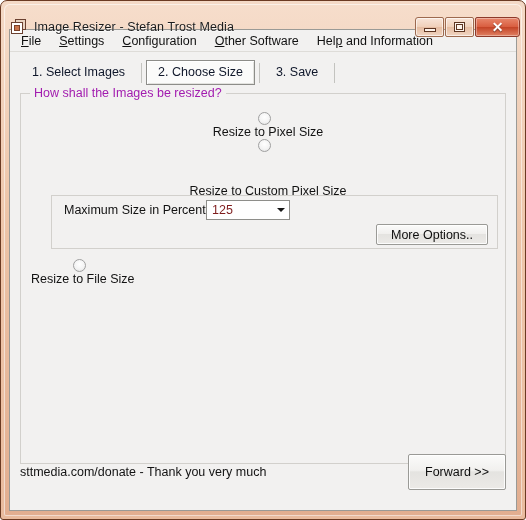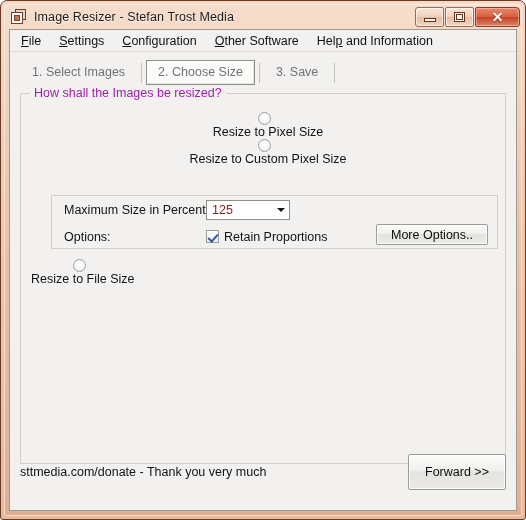--- a/index.html
+++ b/index.html
@@ -34,21 +34,21 @@
     border-radius: 6px 6px 2px 2px;
     background: linear-gradient(to bottom, #f6ddcb 0%, #edc5a9 40%, #e2ae90 100%);
     box-shadow: inset 0 0 0 1px rgba(255,255,255,0.55);
     pointer-events: none;
   }
 
   
   #titlebar {
     position: absolute;
     left: 4px;
-    top: 3px;
+    top: 13px;
     right: 4px;
     height: 25px;
     display: flex;
     align-items: center;
     z-index: 5;
     justify-content: space-between;
   }
   #app-icon {
     width: 16px;
     height: 16px;
@@ -182,21 +182,21 @@
   #tabstrip {
     position: relative;
     height: 28px;
     margin-top: 5px;
     padding-left: 10px;
     display: flex;
     align-items: flex-end;
   }
   .tab {
     font-size: 12.5px;
-    color: #737373;
+    color: #0f172a;
     padding: 4px 11px 5px 11px;
     box-sizing: border-box;
     white-space: nowrap;
     cursor: default;
     position: relative;
     background: transparent;
     border: 1px solid transparent;
   }
   .tab.selected {
     background: #fbfbfa;
@@ -457,39 +457,34 @@
     </div>
 
     <div id="groupbox">
       <div id="groupbox-legend">How shall the Images be resized?</div>
 
       <div class="row opt-row" style="margin-top:18px;">
         <span class="radio"></span>
         <span class="radio-label">Resize to Pixel Size</span>
       </div>
 
-      <div class="row opt-row" style="margin-top:3px;">
+      <div class="row opt-row" style="margin-top:3px;gap:32px;">
         <span class="radio"></span>
         <span class="radio-label">Resize to Custom Pixel Size</span>
       </div>
 
 
       <div id="pct-panel">
         <div class="pct-line">
           <span class="pct-label">Maximum Size in Percent:</span>
           <span class="combo">
             <span class="combo-value">125</span>
             <span class="combo-arrow"></span>
           </span>
         </div>
-        <div class="pct-line">
-          <span class="pct-label">Options:</span>
-          <span class="checkbox checked"></span>
-          <span class="cb-label">Retain Proportions</span>
-        </div>
         <div class="btn" id="more-options-button">More Options..</div>
       </div>
 
       <div class="row opt-row" style="position:absolute; left:0; top:165px;">
         <span class="radio"></span>
         <span class="radio-label">Resize to File Size</span>
       </div>
     </div>
 
     <div id="bottombar">

